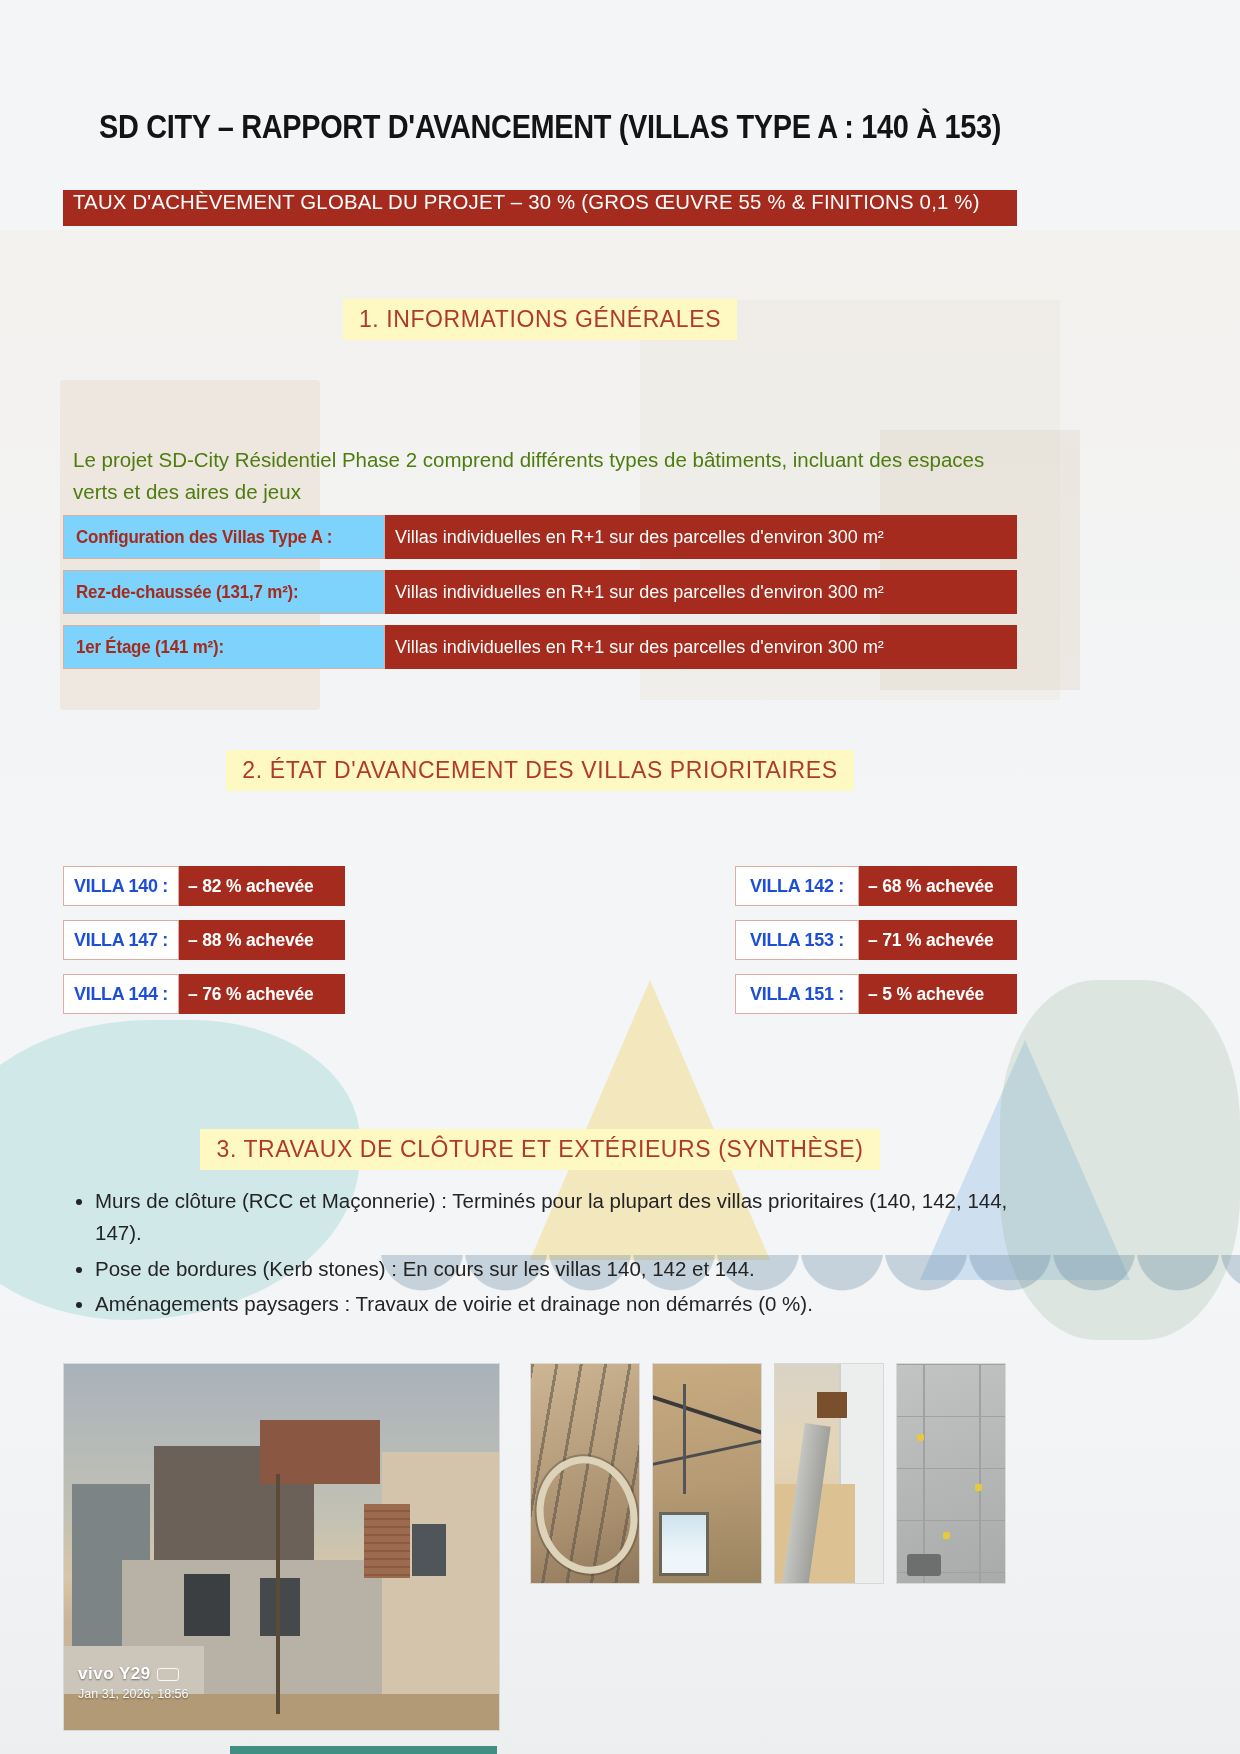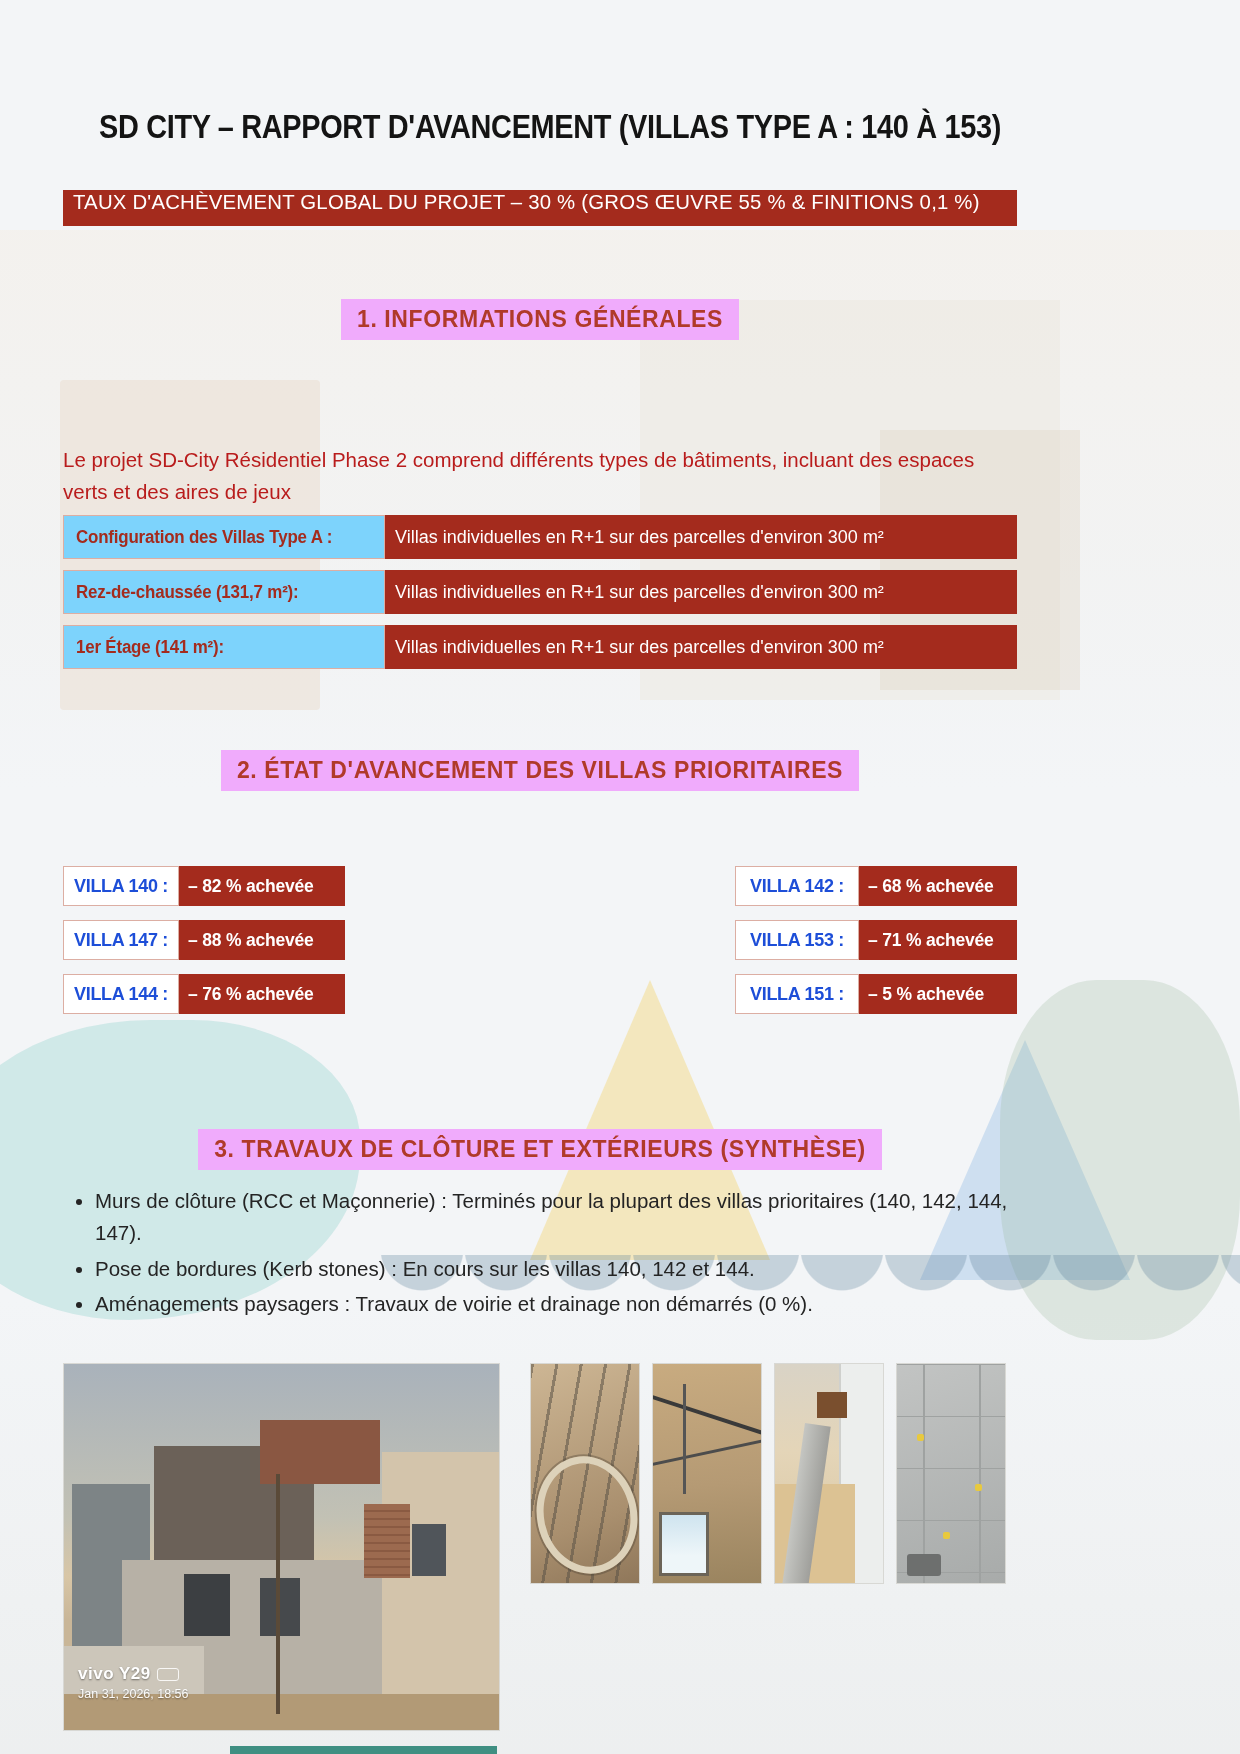--- a/index.html
+++ b/index.html
@@ -23,33 +23,33 @@
     clip-path:polygon(50% 0,100% 100%,0 100%);}
   .bg-green-right{left:1000px;top:980px;width:240px;height:360px;background:rgba(150,185,150,.25);border-radius:40%;}
   .bg-wave{left:380px;top:1255px;width:860px;height:56px;opacity:.30;
     background:radial-gradient(circle 42px at 42px -6px,#5b7f98 97%,transparent 100%);
     background-size:84px 56px;background-repeat:repeat-x;}
   .bg-soft-bottom{left:0;top:1300px;width:1240px;height:454px;background:linear-gradient(180deg,rgba(236,238,238,.0),rgba(231,233,232,.5));}
 
   
   .condense{display:inline-block;transform:scaleX(.85);transform-origin:left center;white-space:nowrap;}
   .strip-center{position:absolute;left:63px;width:954px;text-align:center;}
-  .heading-strip{display:inline-block;background:#f0abfc;color:#b03a2a;
-    font-size:23px;font-weight:700;letter-spacing:.6px;padding:7px 16px;}
+  .heading-strip{display:inline-block;background:#fef9c3;color:#b03a2a;
+    font-size:23px;font-weight:400;letter-spacing:.6px;padding:7px 16px;}
 
   
   #page-title{position:absolute;left:63px;top:84px;width:1100px;
     font-size:34px;font-weight:bold;color:#141414;letter-spacing:-.4px;margin-left:36px;}
   #banner{position:absolute;left:63px;top:190px;width:954px;height:36px;
     background:#a42b1d;color:#ffffff;display:flex;padding-left:10px;box-sizing:border-box;}
   #banner span{font-size:21px;letter-spacing:.2px;display:inline-block;transform:scaleX(.97);transform-origin:left center;white-space:nowrap;}
 
   
-  #intro{position:absolute;left:63px;top:396px;width:954px;
-    font-size:20.5px;font-weight:500;color:#b91c1c;line-height:1.55;margin-top:48px;}
+  #intro{position:absolute;left:73px;top:396px;width:954px;
+    font-size:20.5px;font-weight:500;color:#4d7c0f;line-height:1.55;margin-top:48px;}
 
   
   #spec-rows{position:absolute;left:63px;top:515px;width:954px;}
   .spec-row{display:flex;height:44px;margin-bottom:11px;}
   .spec-label{width:322px;box-sizing:border-box;background:#7dd3fc;border:1px solid #dcaea3;
     display:flex;align-items:center;padding-left:12px;}
   .spec-label b{font-size:18px;color:#a42b1d;letter-spacing:-.2px;display:inline-block;
     transform:scaleX(.94);transform-origin:left center;white-space:nowrap;}
   .spec-value{flex:1;background:#a42b1d;color:#ffffff;display:flex;align-items:center;
     padding-left:10px;font-size:18px;}

